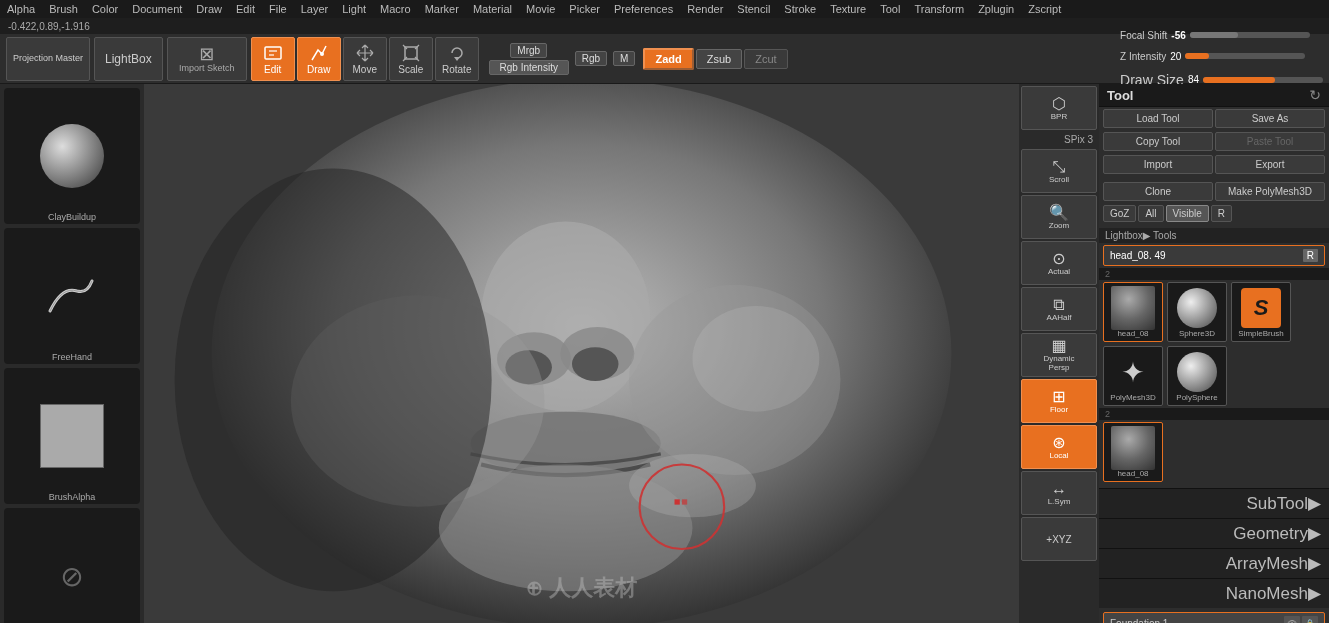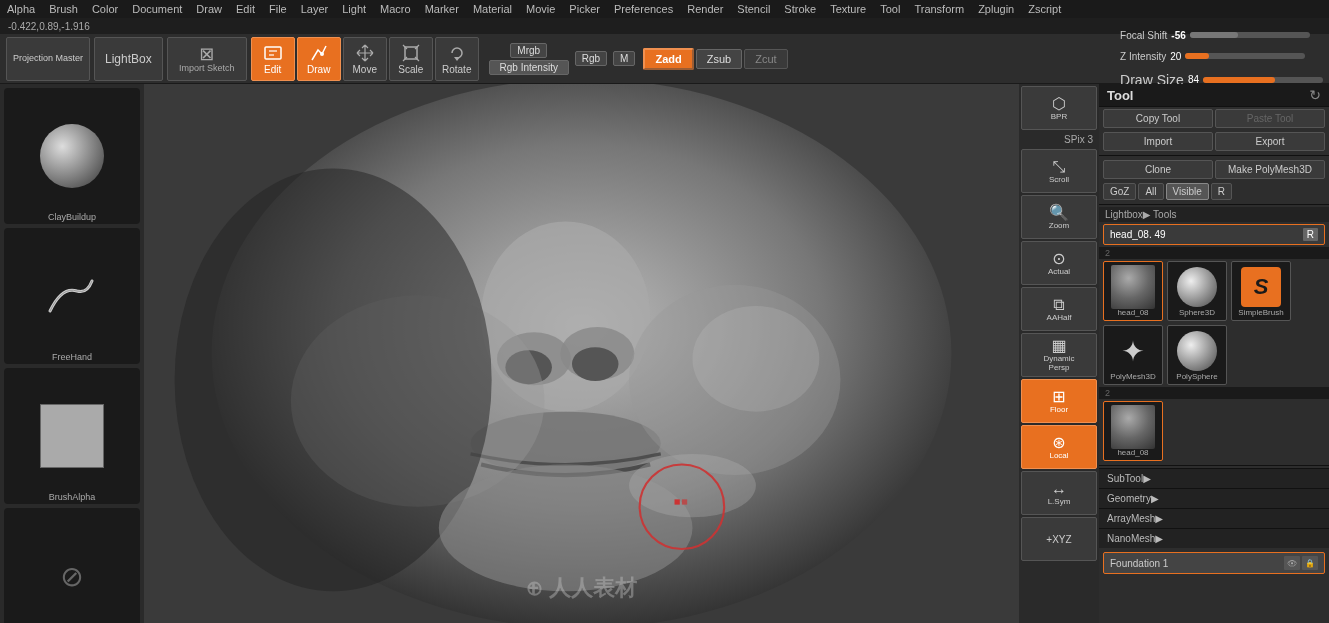--- a/index.html
+++ b/index.html
@@ -435,26 +435,26 @@
       background: #1a1a1a;
       color: #666;
       font-size: 9px;
       padding: 1px 6px;
     }
 
     .section-header {
       background: #222;
       padding: 4px 8px;
       color: #bbb;
-      font-size: 10px;
+      font-size: 17px;
       cursor: pointer;
       border-top: 1px solid #111;
       display: flex;
       align-items: center;
-      justify-content: flex-start;
+      justify-content: flex-end;
     }
 
     .layers-section {
       padding: 4px;
     }
     .layer-item {
       background: #333;
       border: 1px solid #555;
       border-radius: 2px;
       padding: 3px 6px;
@@ -819,20 +819,24 @@
     </div>
   </div>
 
   <div class="far-right">
 
     <div class="tool-header">
       <span class="tool-title">Tool</span>
       <span class="tool-refresh">↻</span>
     </div>
 
+    <div class="fr-row">
+      <button class="fr-btn">Load Tool</button>
+      <button class="fr-btn">Save As</button>
+    </div>
 
     <div class="fr-row">
       <button class="fr-btn">Copy Tool</button>
       <button class="fr-btn" style="color:#666;">Paste Tool</button>
     </div>
 
     <div class="fr-row">
       <button class="fr-btn">Import</button>
       <button class="fr-btn">Export</button>
     </div>

